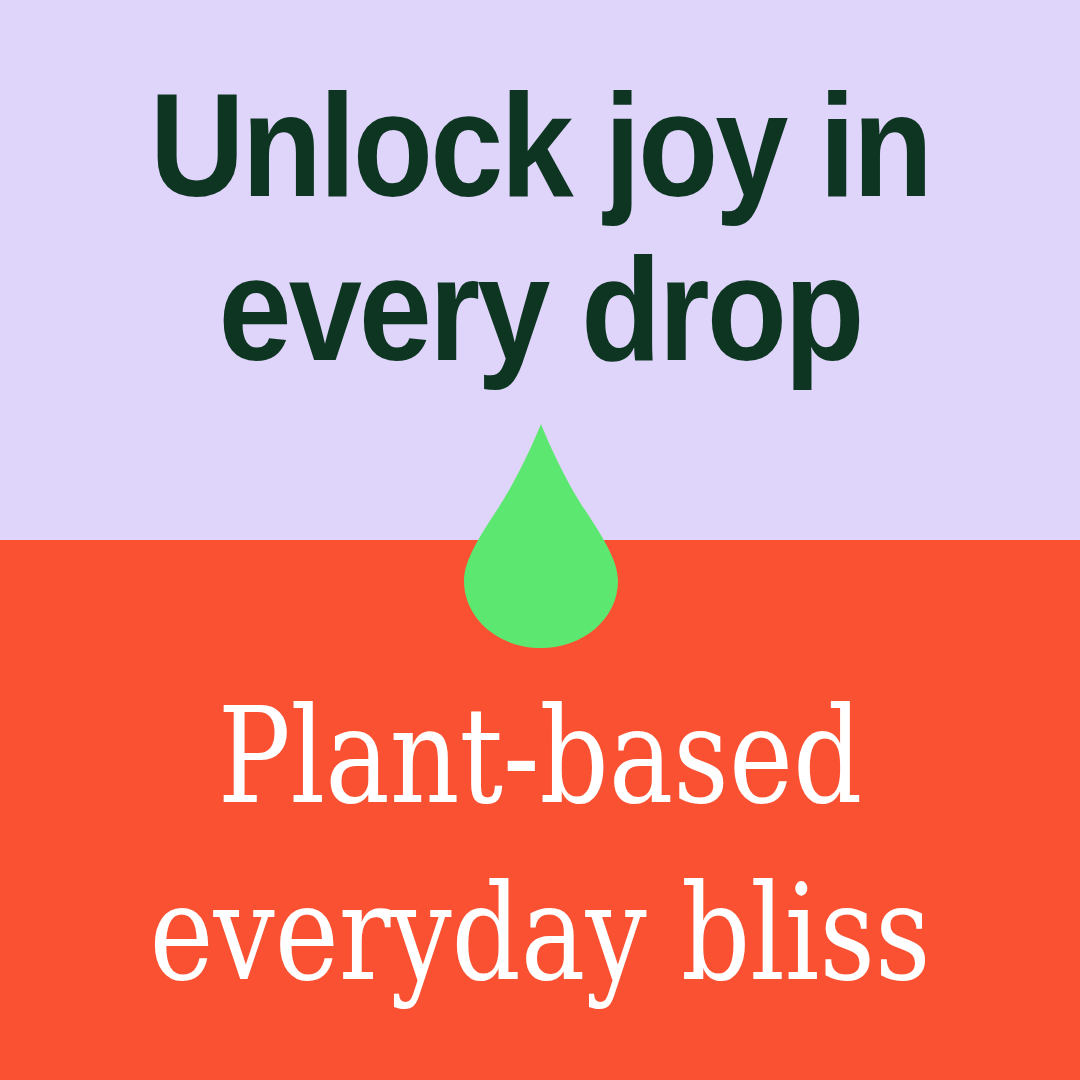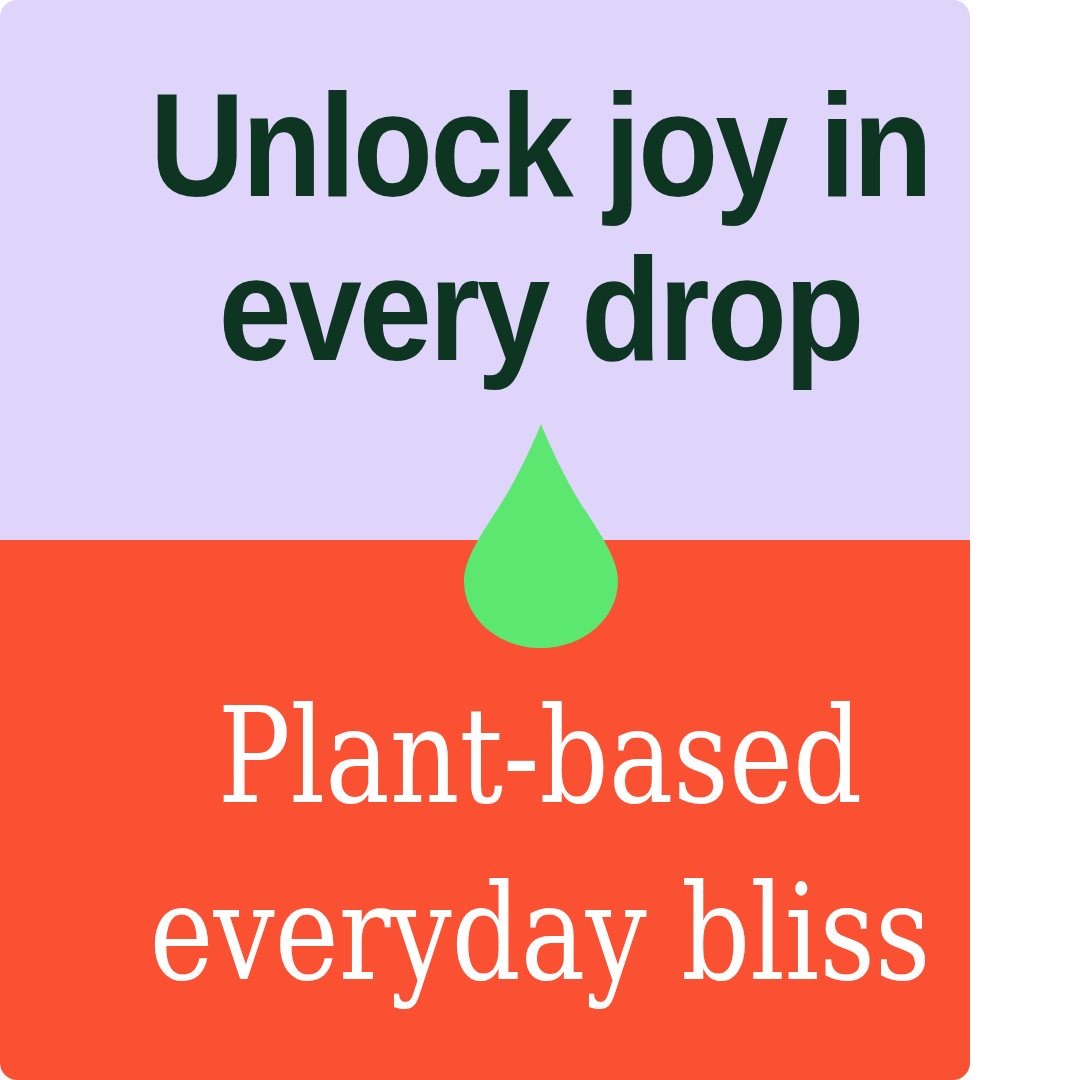--- a/index.html
+++ b/index.html
@@ -4,25 +4,24 @@
 <title>Unlock joy in every drop</title>
 <style>
   html, body {
     margin: 0;
     padding: 0;
     background: #ffffff;
   }
 
   #poster {
     position: relative;
-    width: 970px;
+    width: 1080px;
     height: 1080px;
     overflow: hidden;
     font-family: "Liberation Sans", sans-serif;
-    border-radius: 17px;
     -webkit-font-smoothing: antialiased;
   }
 
   
   .band {
     position: absolute;
     left: 0;
     width: 1080px;
   }
   .band-top {

